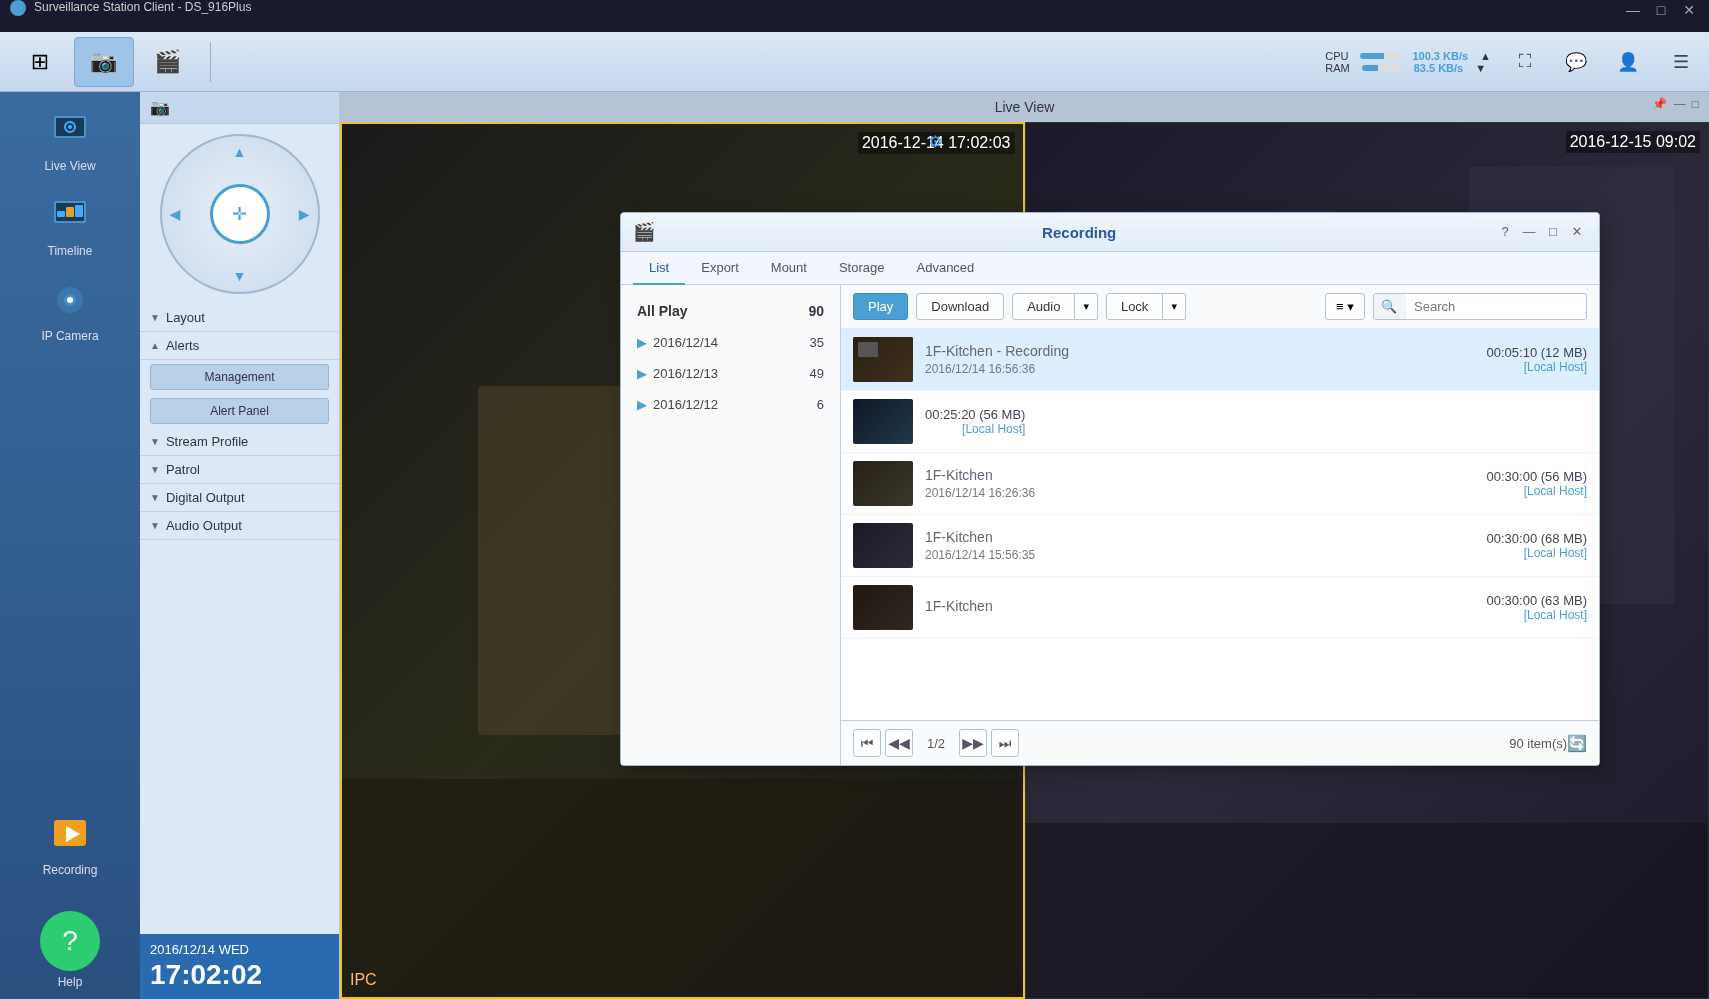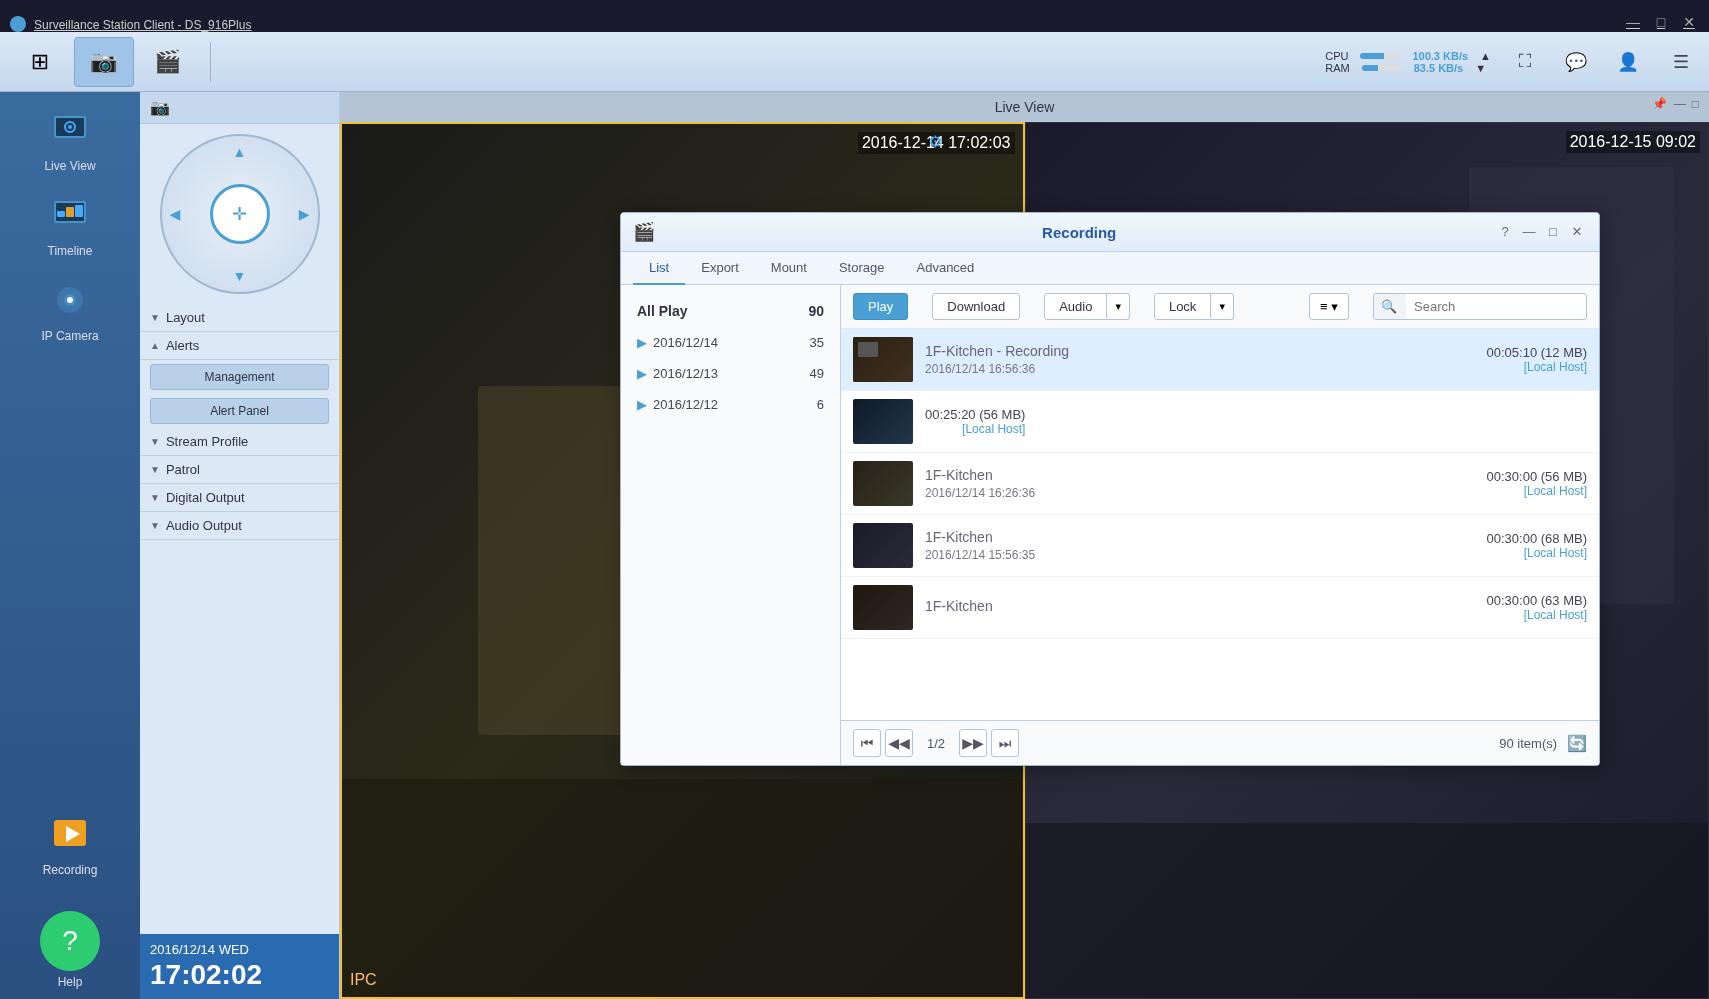--- a/index.html
+++ b/index.html
@@ -1,22 +1,22 @@
 <!DOCTYPE html>
 <html><head>
   <meta charset="utf-8">
   <style>
     * { box-sizing: border-box; margin: 0; padding: 0; font-family: 'Segoe UI', Arial, sans-serif; }
     body { width: 1709px; height: 999px; background: #c8d8e8; overflow: hidden; position: relative; }
 
     
     .titlebar {
       width: 100%; height: 32px; background: #1a1a2e;
-      display: flex; align-items: flex-end; padding: 0 10px;
-      color: #ccc; font-size: 12px; position: relative; z-index: 100; text-decoration: underline;
+      display: flex; align-items: flex-start; padding: 0 10px;
+      color: #ccc; font-size: 12px; position: relative; z-index: 100;
     }
     .titlebar-icon { width: 16px; height: 16px; background: #4a9fd4; border-radius: 50%; margin-right: 8px; }
     .titlebar-controls { margin-left: auto; display: flex; gap: 8px; }
     .titlebar-btn { width: 20px; height: 20px; cursor: pointer; color: #aaa; font-size: 14px; text-align: center; line-height: 20px; }
 
     
     .main-toolbar {
       width: 100%; height: 60px; background: linear-gradient(to bottom, #dce8f5, #c5d8ee);
       display: flex; align-items: center; padding: 0 10px; border-bottom: 1px solid #aac;
       position: relative; z-index: 99;
@@ -150,21 +150,21 @@
 
     
     .date-list { width: 220px; border-right: 1px solid #c0d0e0; background: #f8fafc; padding: 10px 0; }
     .date-list-header { padding: 8px 16px; display: flex; justify-content: space-between; align-items: center; font-weight: 600; font-size: 14px; color: #334; }
     .date-list-count { font-weight: 700; }
     .date-list-item { padding: 8px 16px; display: flex; justify-content: space-between; align-items: center; cursor: pointer; font-size: 13px; color: #445; }
     .date-arrow { margin-right: 6px; color: #4a9fd4; }
 
     
     .recording-list { flex: 1; display: flex; flex-direction: column; }
-    .recording-toolbar { padding: 8px 12px; display: flex; align-items: center; gap: 24px; border-bottom: 1px solid #e0e8f0; background: #f8fafc; }
+    .recording-toolbar { padding: 8px 12px; display: flex; align-items: center; gap: 8px; border-bottom: 1px solid #e0e8f0; background: #f8fafc; }
     .rec-btn {
       padding: 5px 14px; border-radius: 3px; border: 1px solid #b0c4d8; cursor: pointer;
       font-size: 13px; background: white; color: #334;
     }
     .rec-btn-primary { background: #4a9fd4; color: white; border-color: #3a8fc4; }
     .rec-btn-group { display: flex; }
     .rec-btn-dd { padding: 5px 8px; border-radius: 0 3px 3px 0; border: 1px solid #b0c4d8; border-left: none; cursor: pointer; background: white; font-size: 11px; }
     .rec-btn-first { border-radius: 3px 0 0 3px; }
     .rec-spacer { flex: 1; }
     .rec-search { display: flex; align-items: center; border: 1px solid #b0c4d8; border-radius: 3px; overflow: hidden; }
@@ -184,21 +184,21 @@
     .recording-meta { text-align: right; }
     .recording-duration { font-size: 13px; color: #445; }
     .recording-host { font-size: 12px; color: #4a9fd4; }
 
     
     .dialog-footer { padding: 8px 12px; border-top: 1px solid #c0d0e0; display: flex; align-items: center; background: #f8fafc; }
     .pagination { display: flex; align-items: center; gap: 4px; }
     .page-btn { width: 28px; height: 28px; border: 1px solid #b0c4d8; background: white; border-radius: 3px; cursor: pointer; display: flex; align-items: center; justify-content: center; font-size: 14px; color: #556; }
     .page-info { padding: 0 10px; font-size: 13px; color: #556; }
     .footer-spacer { flex: 1; }
-    .total-count { font-size: 13px; color: #556; margin-right: 10px; }
+    .total-count { font-size: 13px; color: #556; }
     .refresh-btn { cursor: pointer; font-size: 16px; color: #4a9fd4; }
 
     
     .thumb-kitchen { background: linear-gradient(135deg, #1a1810 0%, #3a3020 100%); }
     .thumb-hallway { background: linear-gradient(135deg, #101820 0%, #203040 100%); }
   </style>
 </head>
 <body>
 
 <div class="titlebar">

